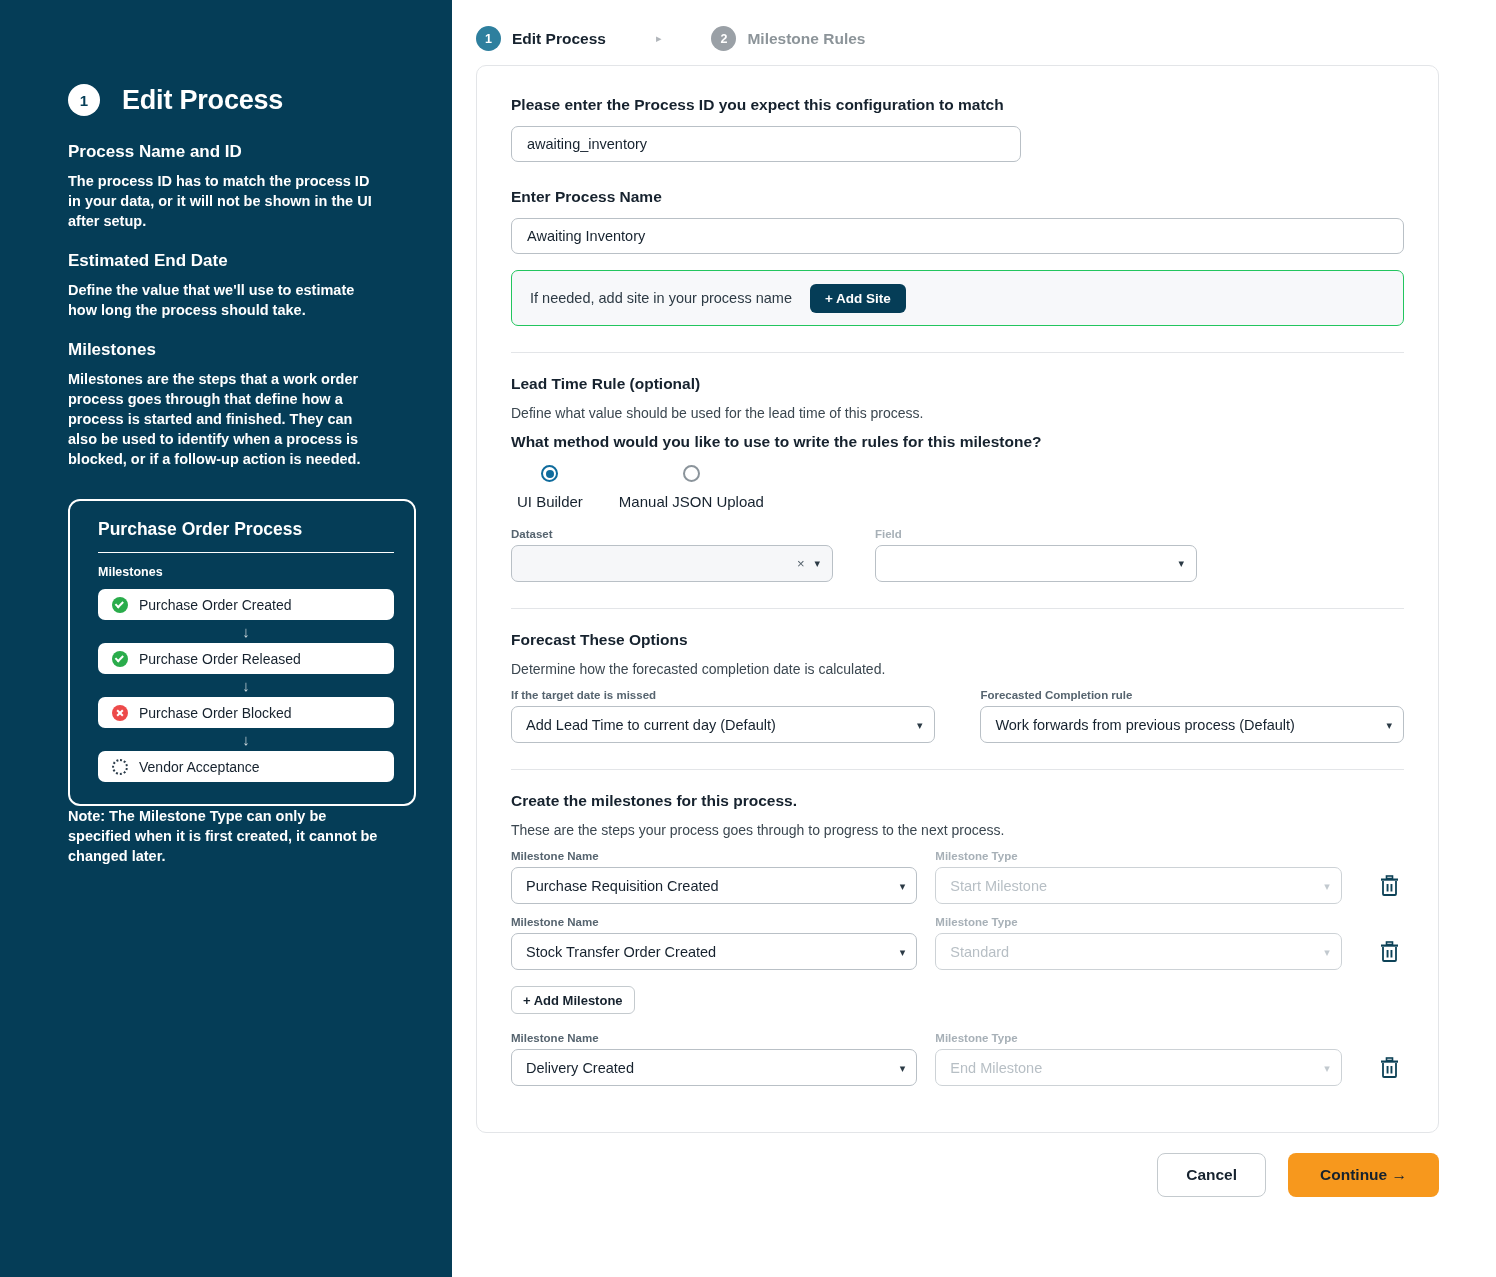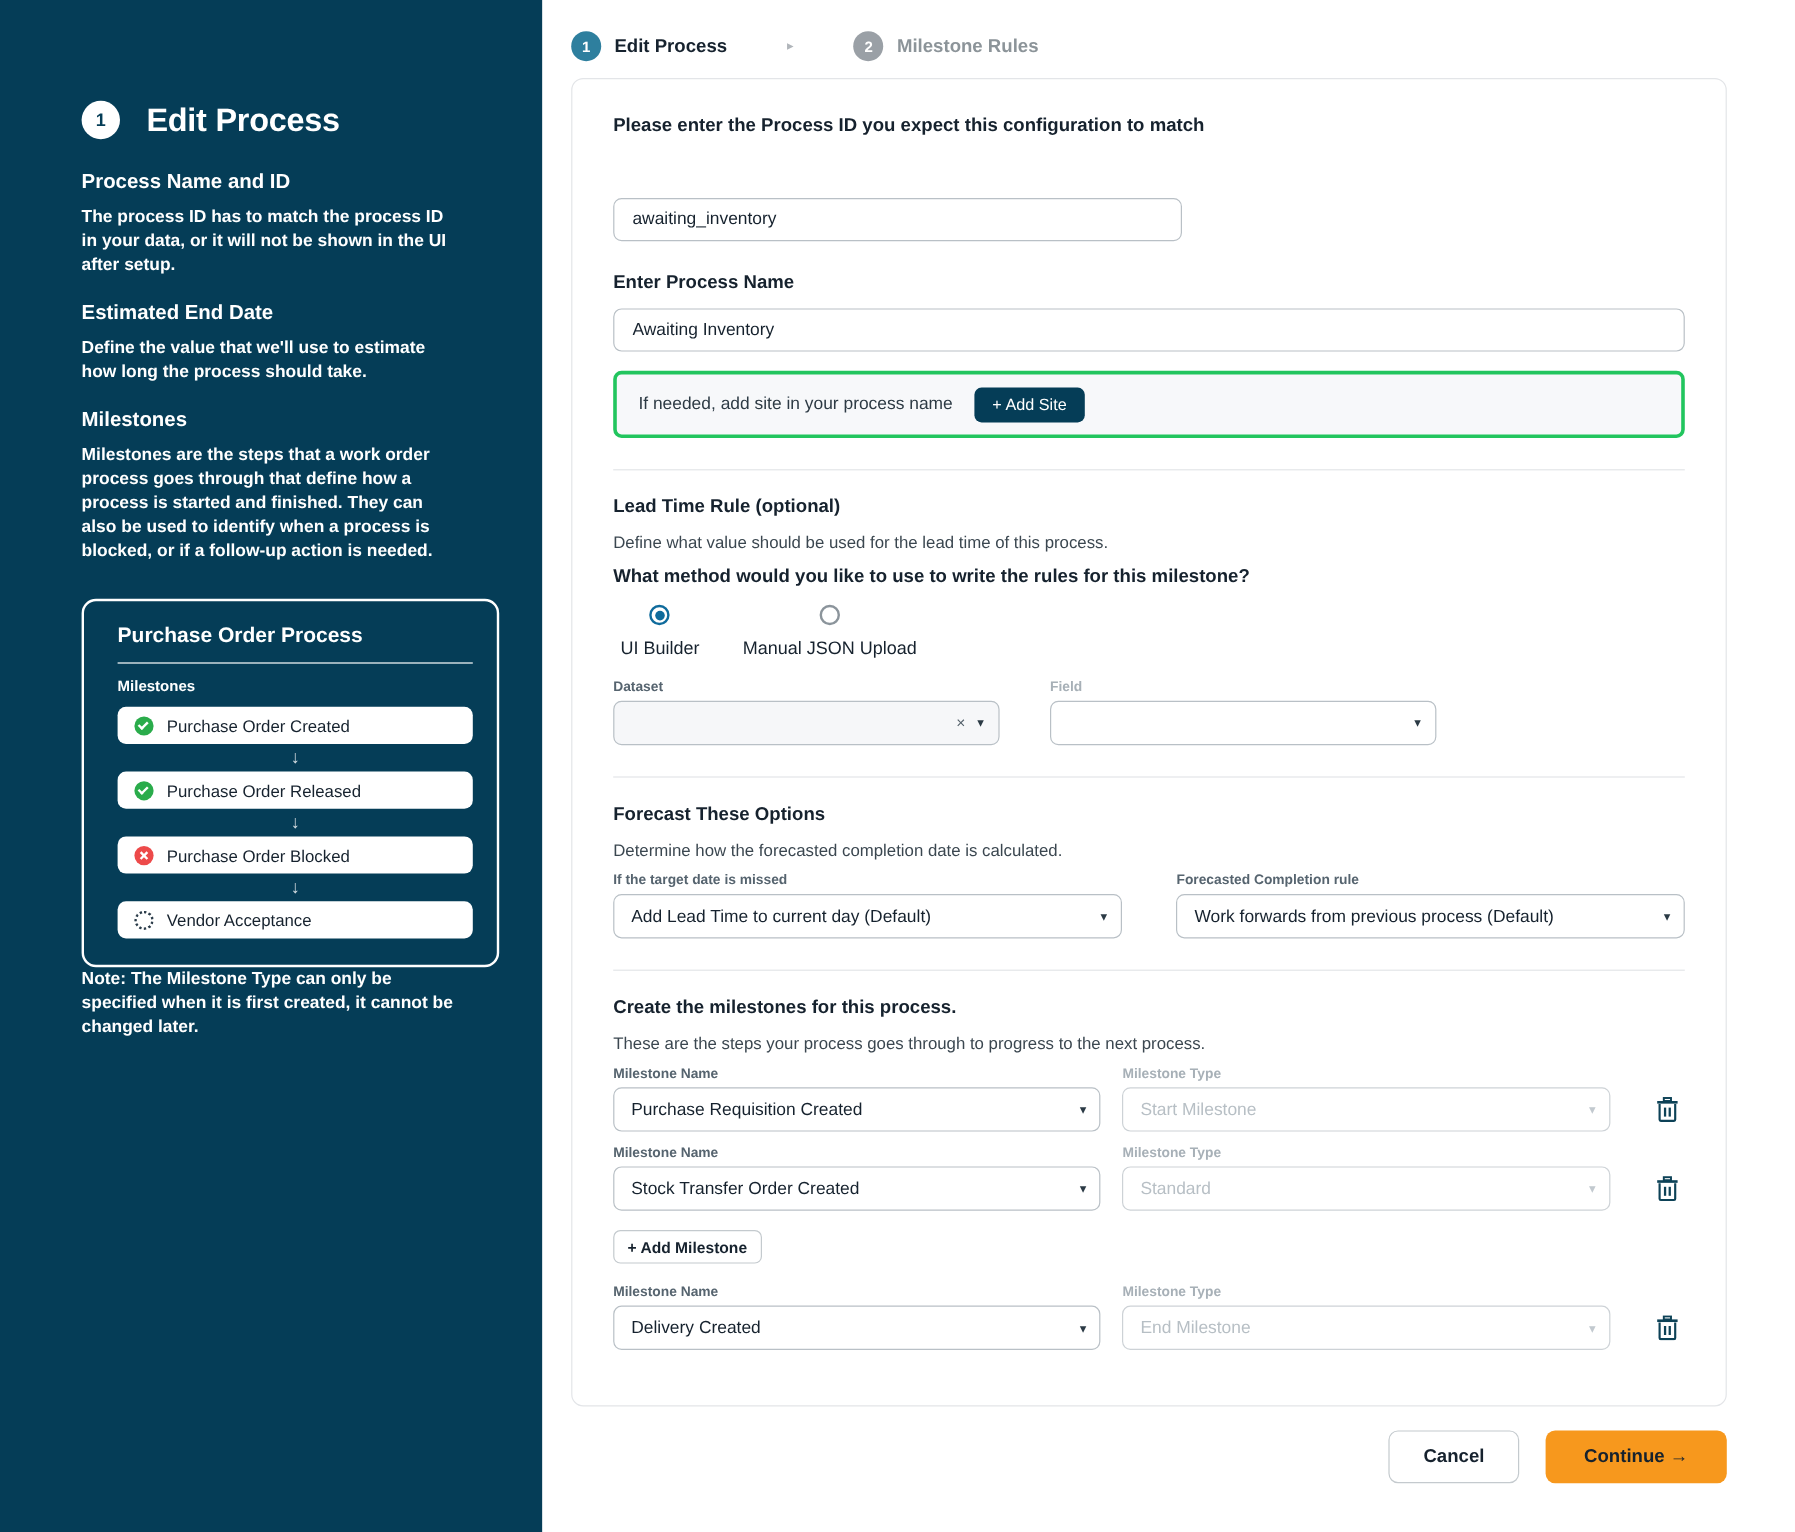--- a/index.html
+++ b/index.html
@@ -208,45 +208,45 @@
     border: 1px solid #b9c0c6;
     border-radius: 7px;
     padding: 0 15px;
     font-size: 14.5px;
     color: #16222e;
     font-family: "Liberation Sans", sans-serif;
     background: #fff;
     width: 100%;
     outline: none;
   }
-  .w-pid { width: 474px; margin-top: 39px; }
+  .w-pid { width: 510px; }
 
   .gap-1 { height: 26px; }
 
   .site-row {
     margin-top: 16px;
     background: #f7f8fa;
-    border: 3px solid #22c55e;
+    border: 1px solid #22c55e;
     border-radius: 7px;
     height: 56px;
     display: flex;
     align-items: center;
     gap: 18px;
     padding: 0 18px;
   }
   .site-text { font-size: 14.5px; color: #2d3a44; }
   .btn-addsite {
     background: #053d57;
     color: #ffffff;
     border: none;
     border-radius: 6px;
     height: 29px;
     padding: 0 15px;
     font-size: 13.5px;
-    font-weight: normal;
+    font-weight: bold;
     font-family: "Liberation Sans", sans-serif;
     cursor: pointer;
   }
 
   hr.div {
     border: none;
     border-top: 1px solid #e3e5e8;
     margin: 26px 0 22px 0;
   }
 

